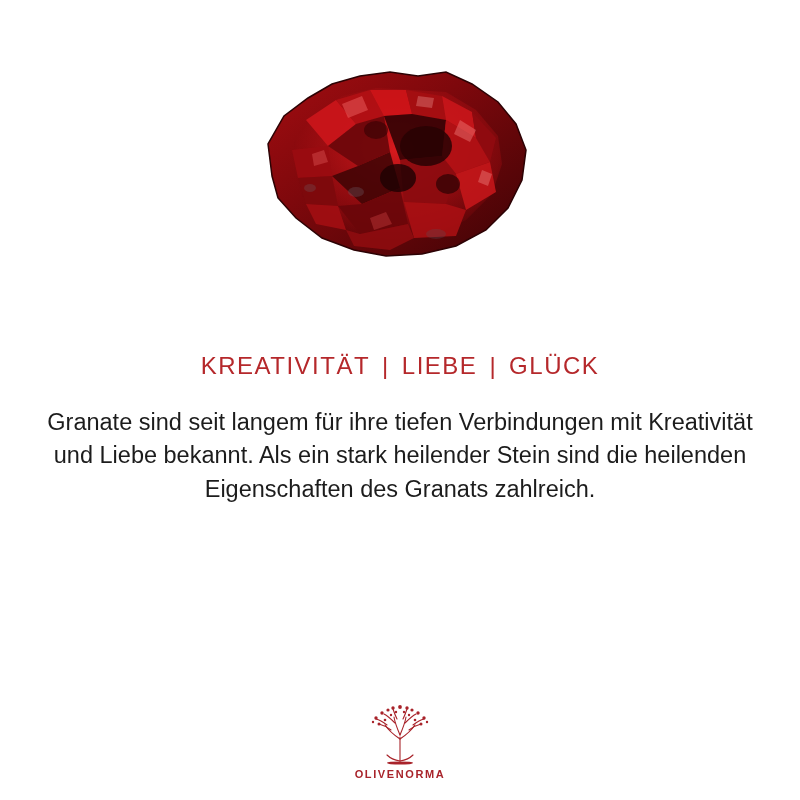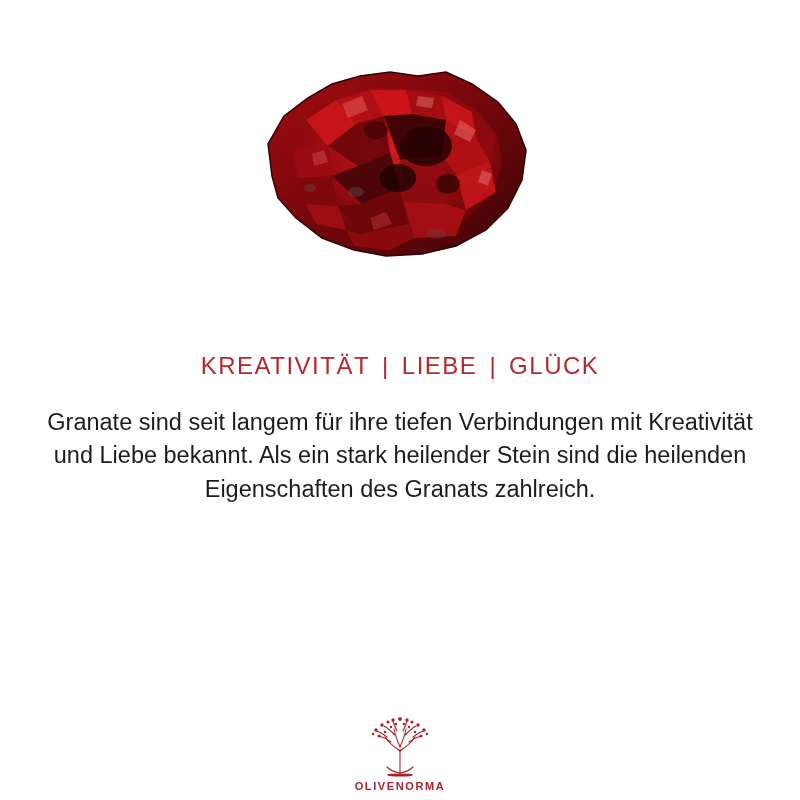--- a/index.html
+++ b/index.html
@@ -82,21 +82,21 @@
     line-height: 1.42;
     color: #1c1c1c;
     text-align: center;
   }
 
   
   .logo-area {
     position: absolute;
     left: 0;
     right: 0;
-    bottom: 8px;
+    bottom: 20px;
     display: flex;
     flex-direction: column;
     align-items: center;
   }
   .logo-tree {
     display: block;
   }
   .logo-text {
     margin-top: 3px;
     font-family: "Liberation Sans", sans-serif;

